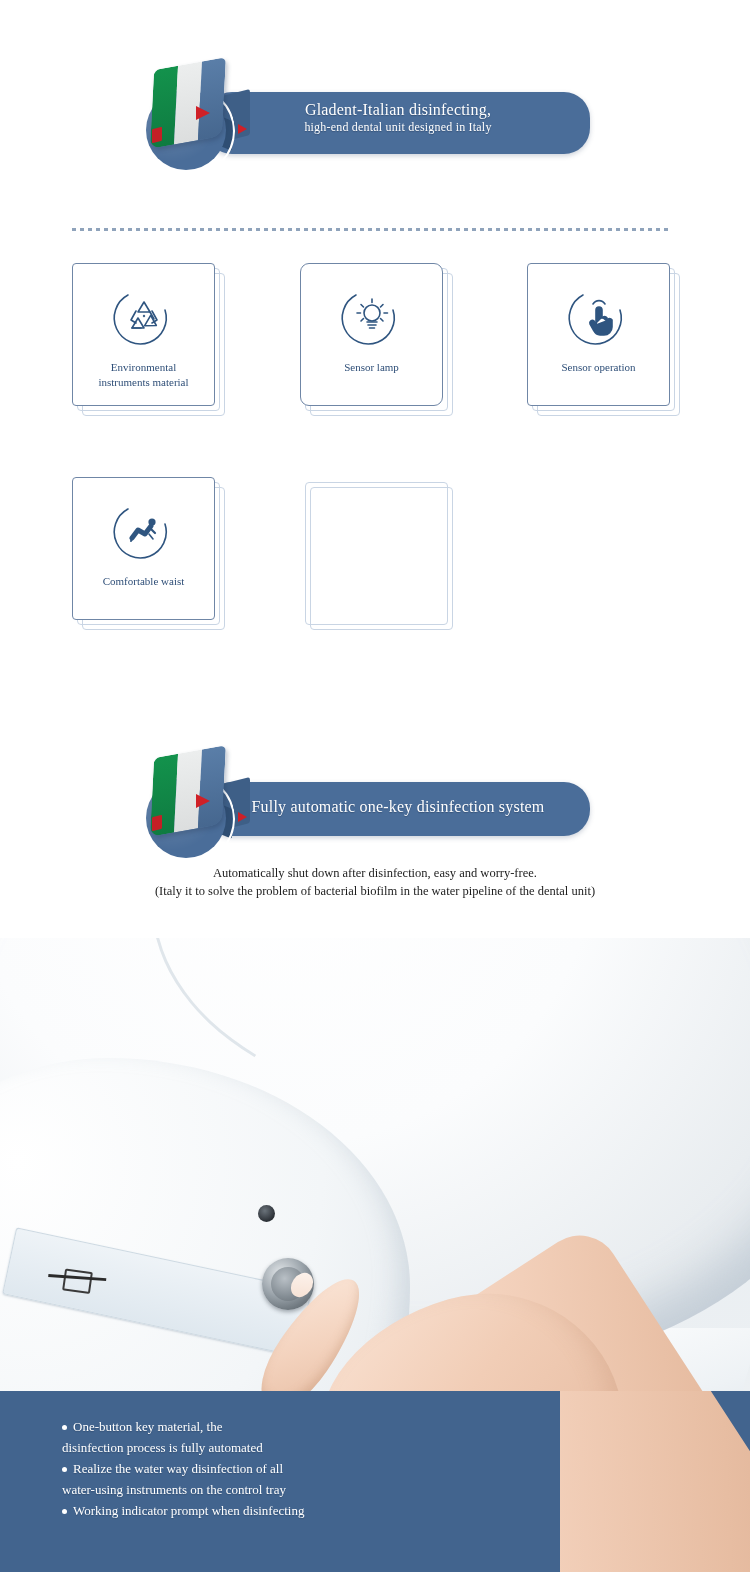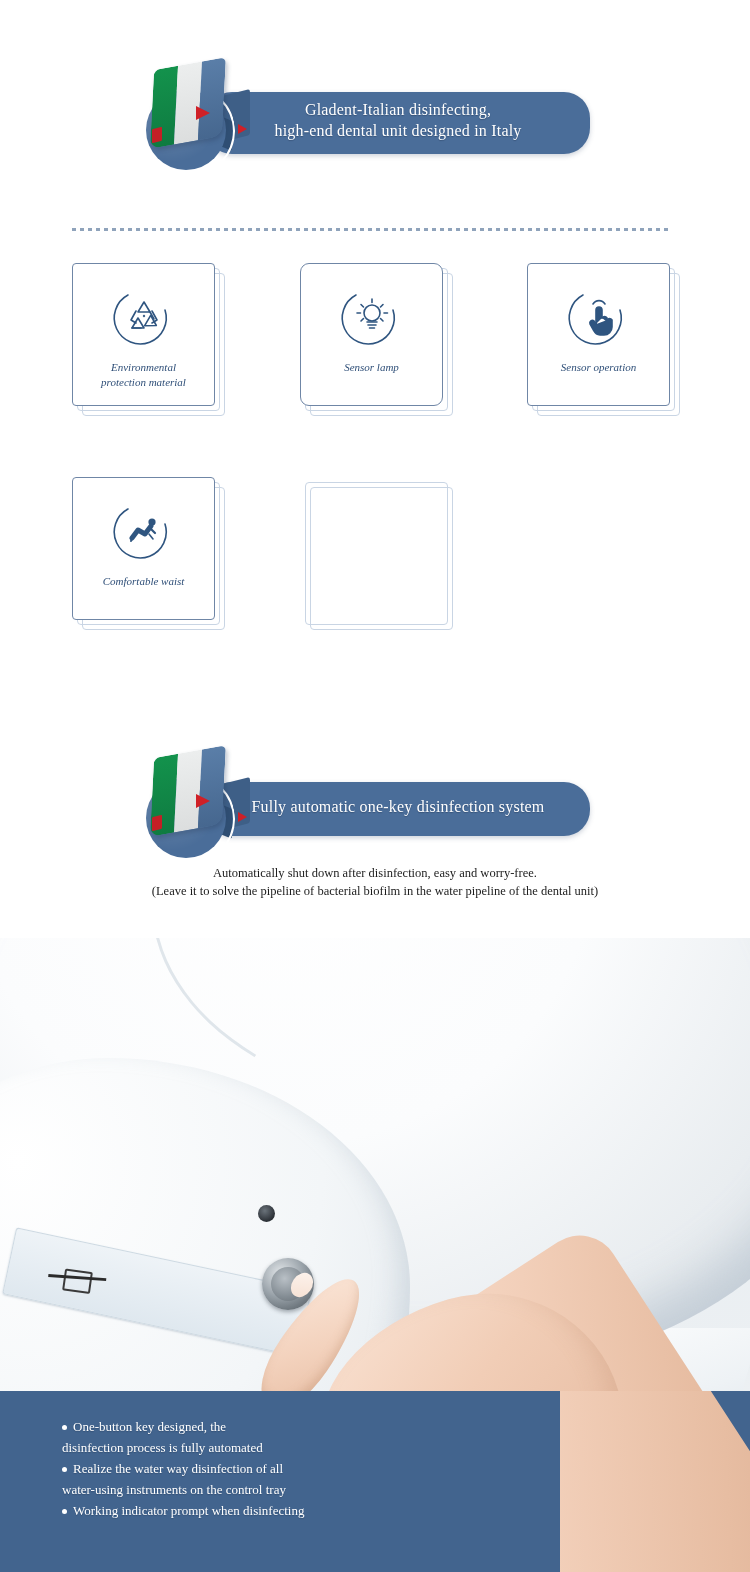--- a/index.html
+++ b/index.html
@@ -63,21 +63,21 @@
   }
 
   
   .divider{
     position:absolute;height:3px;
     background-image:linear-gradient(to right,#8fa3bb 0 4px, rgba(0,0,0,0) 4px 8px);
     background-size:8px 3px;background-repeat:repeat-x;
   }
 
   
-  .card-wrap{position:absolute;font-style:italic;}
+  .card-wrap{position:absolute;}
   .card-stack{
     position:absolute;border:1px solid #c9d5e4;border-radius:4px;background:transparent;
   }
   .card-stack.s1{left:10px;top:10px;}
   .card-stack.s2{left:5px;top:5px;}
   .card{
     position:absolute;left:0;top:0;border:1px solid #6f86a6;border-radius:4px;
     background:#ffffff;
     display:flex;flex-direction:column;align-items:center;justify-content:flex-start;
   }
@@ -186,21 +186,21 @@
     background:#ffffff;vertical-align:middle;margin-right:6px;margin-bottom:2px;}
 </style>
 </head>
 <body>
 
 <div class="page">
 
   <div class="ribbon" style="left:138px;top:62px;width:460px;height:110px;">
     <div class="plate" style="left: 68px; top: 30px; width: 384px; height: 62px; background: rgb(74, 109, 153);"></div>
     <div class="plate-text" style="left:68px;top:37px;width:384px;font-size:16px;">Gladent-Italian disinfecting,</div>
-    <div class="plate-text" style="left:68px;top:58px;width:384px;font-size:16px;">high-end dental unit designed in Italy</div>
+    <div class="plate-text" style="left:68px;top:58px;width:384px;font-size:12px;">high-end dental unit designed in Italy</div>
 
     <div class="fold" style="left:72px;top:32px;width:40px;height:46px;"></div>
     <div class="fold2" style="left:60px;top:52px;width:34px;height:30px;"></div>
 
     <div class="disc" style="left: 8px; top: 28px; background: rgb(74, 109, 153);"></div>
     <div class="disc-hl" style="left:8px;top:28px;"></div>
     <div class="disc-ring" style="left:7px;top:24px;"></div>
 
     <div class="flagroll" style="left:14px;top:2px;">
       <div class="fg fg-g"></div>
@@ -226,21 +226,21 @@
           <path d="M30 38 l-6 10 h12 z" stroke-linejoin="round"></path>
           <path d="M24 48 l9 0"></path>
           <path d="M44 38 l6 10 h-12 z" stroke-linejoin="round" transform="rotate(120 44 43)"></path>
           <circle cx="36" cy="36" r="0.4"></circle>
           <path d="M28 31 l-5 9 5 3" stroke-linejoin="round"></path>
           <path d="M44 31 l5 9 -5 3" stroke-linejoin="round"></path>
         </svg>
       </div>
       <div class="lbl">
         <span>Environmental</span><br>
-        <span>protection material</span>
+        <span>instruments material</span>
       </div>
     </div>
   </div>
 
   <div class="card-wrap" style="left:300px;top:263px;width:152px;height:152px;">
     <div class="card-stack s1" style="width:141px;height:141px;"></div>
     <div class="card-stack s2" style="width:141px;height:141px;"></div>
     <div class="card" style="width:141px;height:141px;border-radius:9px;">
       <div class="ico">
         <svg viewBox="0 0 72 72" fill="none" stroke="#2f5580" stroke-width="1.6" stroke-linecap="round">
@@ -316,21 +316,21 @@
       <div class="fg fg-g"></div>
       <div class="fg fg-w"></div>
       <div class="fg fg-r"></div>
     </div>
     <div class="redsliver" style="left:14px;top:66px;width:10px;height:14px;"></div>
     <div class="tip" style="left:58px;top:44px;"></div>
     <div class="tip" style="left:100px;top:62px;border-top-width:5px;border-bottom-width:5px;border-left-width:9px;"></div>
   </div>
 
   <div class="subcap" style="left:0;top:864px;">Automatically shut down after disinfection, easy and worry-free.</div>
-  <div class="subcap" style="left:0;top:882px;">(Leave it to solve the pipeline of bacterial biofilm in the water pipeline of the dental unit)</div>
+  <div class="subcap" style="left:0;top:882px;">(Italy it to solve the problem of bacterial biofilm in the water pipeline of the dental unit)</div>
 
   <div class="photo" style="left:0;top:938px;width:750px;height:634px;">
     <div class="photo-bg"></div>
     <div class="wall"></div>
     <div class="dark-floor"></div>
 
     <div class="base-white" style="left:500px;top:390px;width:260px;height:130px;"></div>
 
     <div class="unit-body" style="left:-60px;top:-250px;width:900px;height:690px;"></div>
     <div class="unit-seam" style="left:150px;top:-300px;width:760px;height:470px;"></div>
@@ -347,21 +347,21 @@
 
     <div class="arm" style="left:430px;top:330px;width:300px;height:420px;"></div>
     <div class="palm" style="left:320px;top:360px;width:300px;height:240px;"></div>
     <div class="finger" style="left:284px;top:330px;width:56px;height:150px;"></div>
     <div class="nail" style="left:292px;top:334px;width:20px;height:26px;"></div>
   </div>
 
   <div class="footer" style="top: 1391px; height: 181px; background: rgb(66, 100, 142);">
     <div class="fbullets" style="left:62px;top:25px;">
       <div class="fb-line">
-        <span class="dot"></span><span>One-button key designed, the</span>
+        <span class="dot"></span><span>One-button key material, the</span>
       </div>
       <div class="fb-line">disinfection process is fully automated</div>
       <div class="fb-line">
         <span class="dot"></span><span>Realize the water way disinfection of all</span>
       </div>
       <div class="fb-line">water-using instruments on the control tray</div>
       <div class="fb-line">
         <span class="dot"></span><span>Working indicator prompt when disinfecting</span>
       </div>
     </div>

